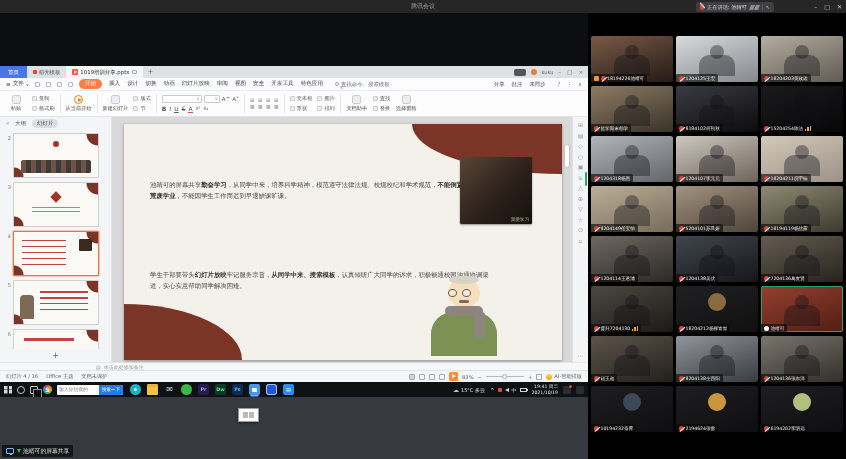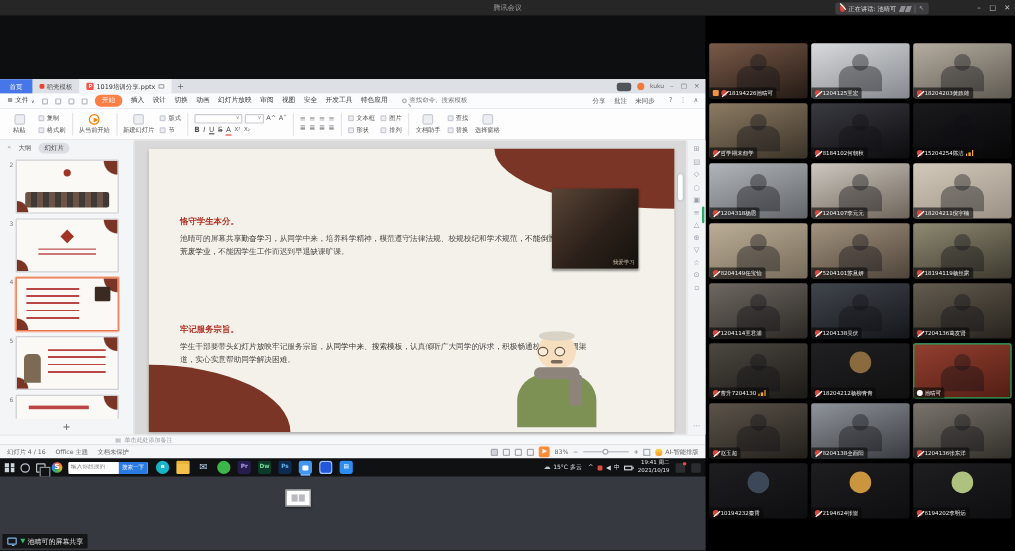--- a/index.html
+++ b/index.html
@@ -103,21 +103,21 @@
   
   .canvas{position:relative;flex:1;background:#d9d9d9;min-width:0}
   .slide{position:absolute;left:12px;top:7px;width:438px;height:236px;background:#f4f1ea;
          box-shadow:0 1px 3px rgba(0,0,0,.35)}
   .corner-tr{position:absolute;top:0;right:0;width:150px;height:50px;background:#7a3526;border-bottom-left-radius:100% 100%}
   .corner-bl{position:absolute;bottom:0;left:0;width:118px;height:56px;background:#7a3526;border-top-right-radius:100% 100%}
   .s-block1{position:absolute;left:26px;top:56px;width:335px}
   .s-block2{position:absolute;left:26px;top:146px;width:345px}
   .s-head{font-size:7px;font-weight:bold;color:#b03224;margin-bottom:4px}
   .s-para{font-size:6.4px;color:#4c4a48;line-height:1.75}
-  .s-para .b{font-weight:normal;color:#38342f}
+  .s-para .b{font-weight:bold;color:#38342f}
   .s-photo{position:absolute;right:30px;top:33px;width:72px;height:67px;border-radius:1px;
            background:linear-gradient(135deg,#5a4436 0%,#2c211a 55%,#14100c 100%);box-shadow:0 1px 2px rgba(0,0,0,.4)}
   .s-photo-cap{position:absolute;right:3px;bottom:2px;font-size:4.6px;color:#d8cbb8;opacity:.85}
   .cartoon{position:absolute;right:56px;bottom:4px;width:84px;height:80px}
   .c-head{position:absolute;left:50%;top:2px;transform:translateX(-50%);width:32px;height:30px;border-radius:50%;background:#f6debf}
   .c-hair{position:absolute;left:50%;top:0;transform:translateX(-50%);width:30px;height:8px;border-radius:50%;background:#d9d2c6}
   .c-glass1,.c-glass2{position:absolute;top:13px;width:9px;height:8px;border:1px solid #6a5a4c;border-radius:50%;background:rgba(255,255,255,.4)}
   .c-glass1{left:26px}.c-glass2{left:40px}
   .c-mus{position:absolute;left:50%;top:24px;transform:translateX(-50%);width:10px;height:3px;background:#7b6a58;border-radius:2px}
   .c-body{position:absolute;left:50%;bottom:0;transform:translateX(-50%);width:66px;height:44px;background:#7c9153;border-radius:22px 22px 0 0}
@@ -455,27 +455,25 @@
                 </div>
               </div>
             <div class="panel-foot">+</div>
           </div>
 
           <div class="canvas">
             <div class="slide">
               <div class="corner-tr"></div>
               <div class="corner-bl"></div>
               <div class="s-block1">
-                <div class="s-head">恪守学生本分。</div>
                 <div class="s-para">
                   
                 <span class="run">池晴可的屏幕共享</span><span class="run b">勤奋学习</span><span class="run">，从同学中来，培养科学精神，模范遵守法律法规、校规校纪和学术规范，</span><span class="run b">不能倒置本末、荒废学业</span><span class="run">，不能因学生工作而迟到早退缺课旷课。</span></div>
               </div>
               <div class="s-block2">
-                <div class="s-head">牢记服务宗旨。</div>
                 <div class="s-para">
                   
                 <span class="run">学生干部要带头</span><span class="run b">幻灯片放映</span><span class="run">牢记服务宗旨，</span><span class="run b">从同学中来、搜索模板</span><span class="run">，认真倾听广大同学的诉求，积极畅通校园沟通协调渠道，实心实意帮助同学解决困难。</span></div>
               </div>
               <div class="s-photo">
                 <span class="s-photo-cap">我爱学习</span>
               </div>
               <div class="cartoon">
                 <div class="c-body"></div>
                 <div class="c-head"></div>

